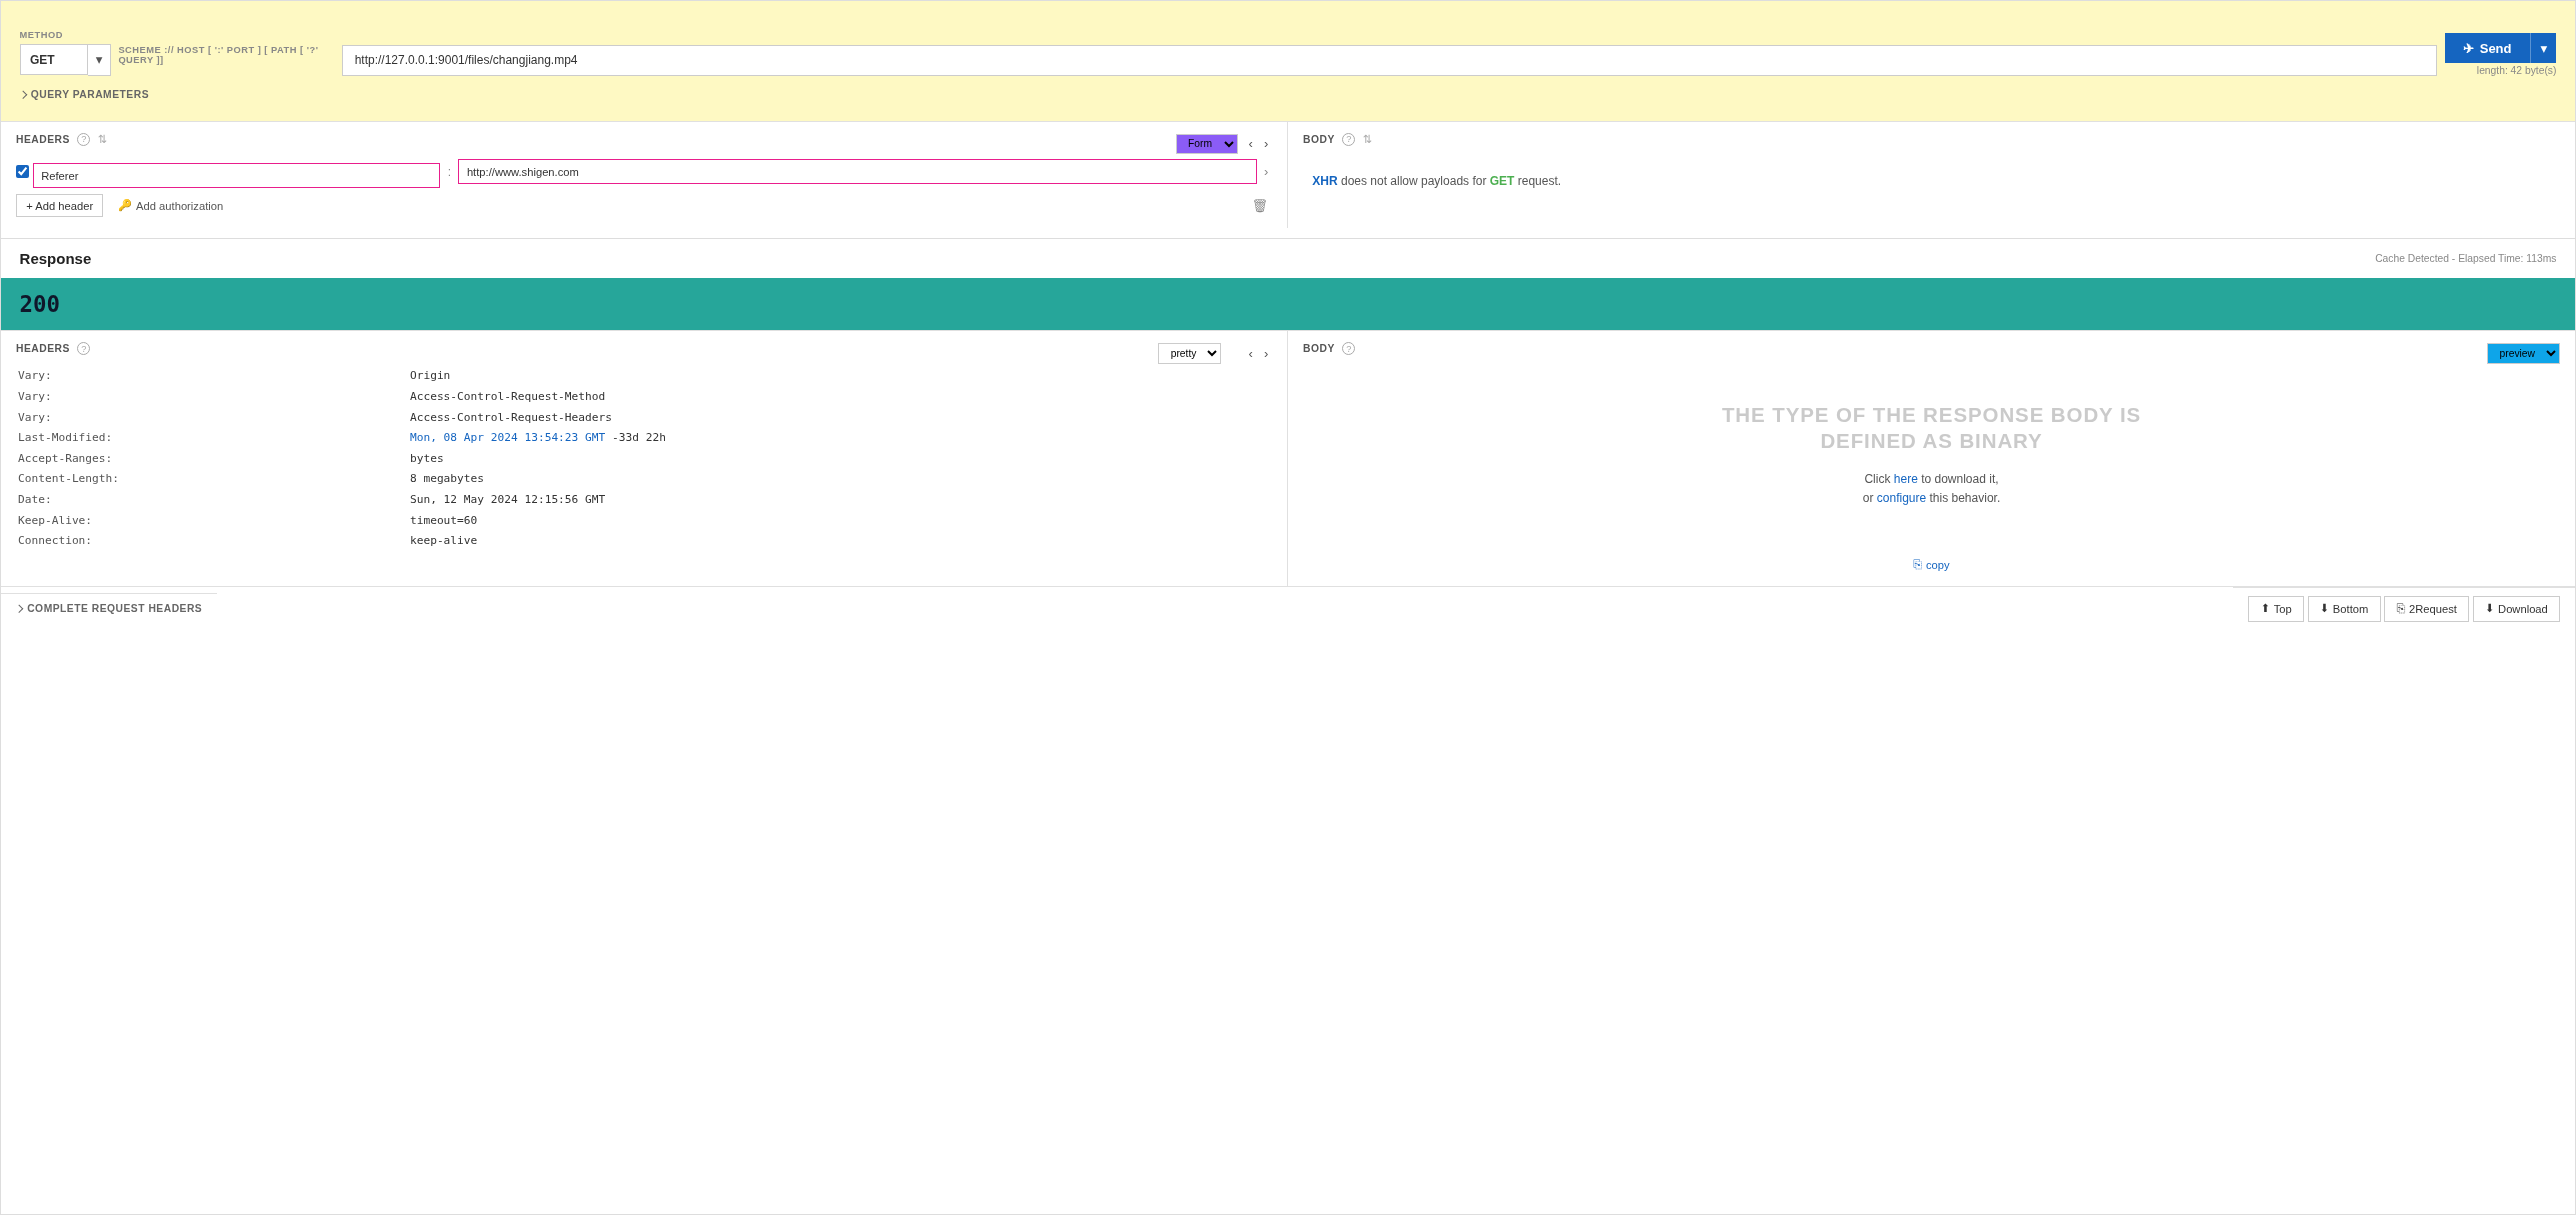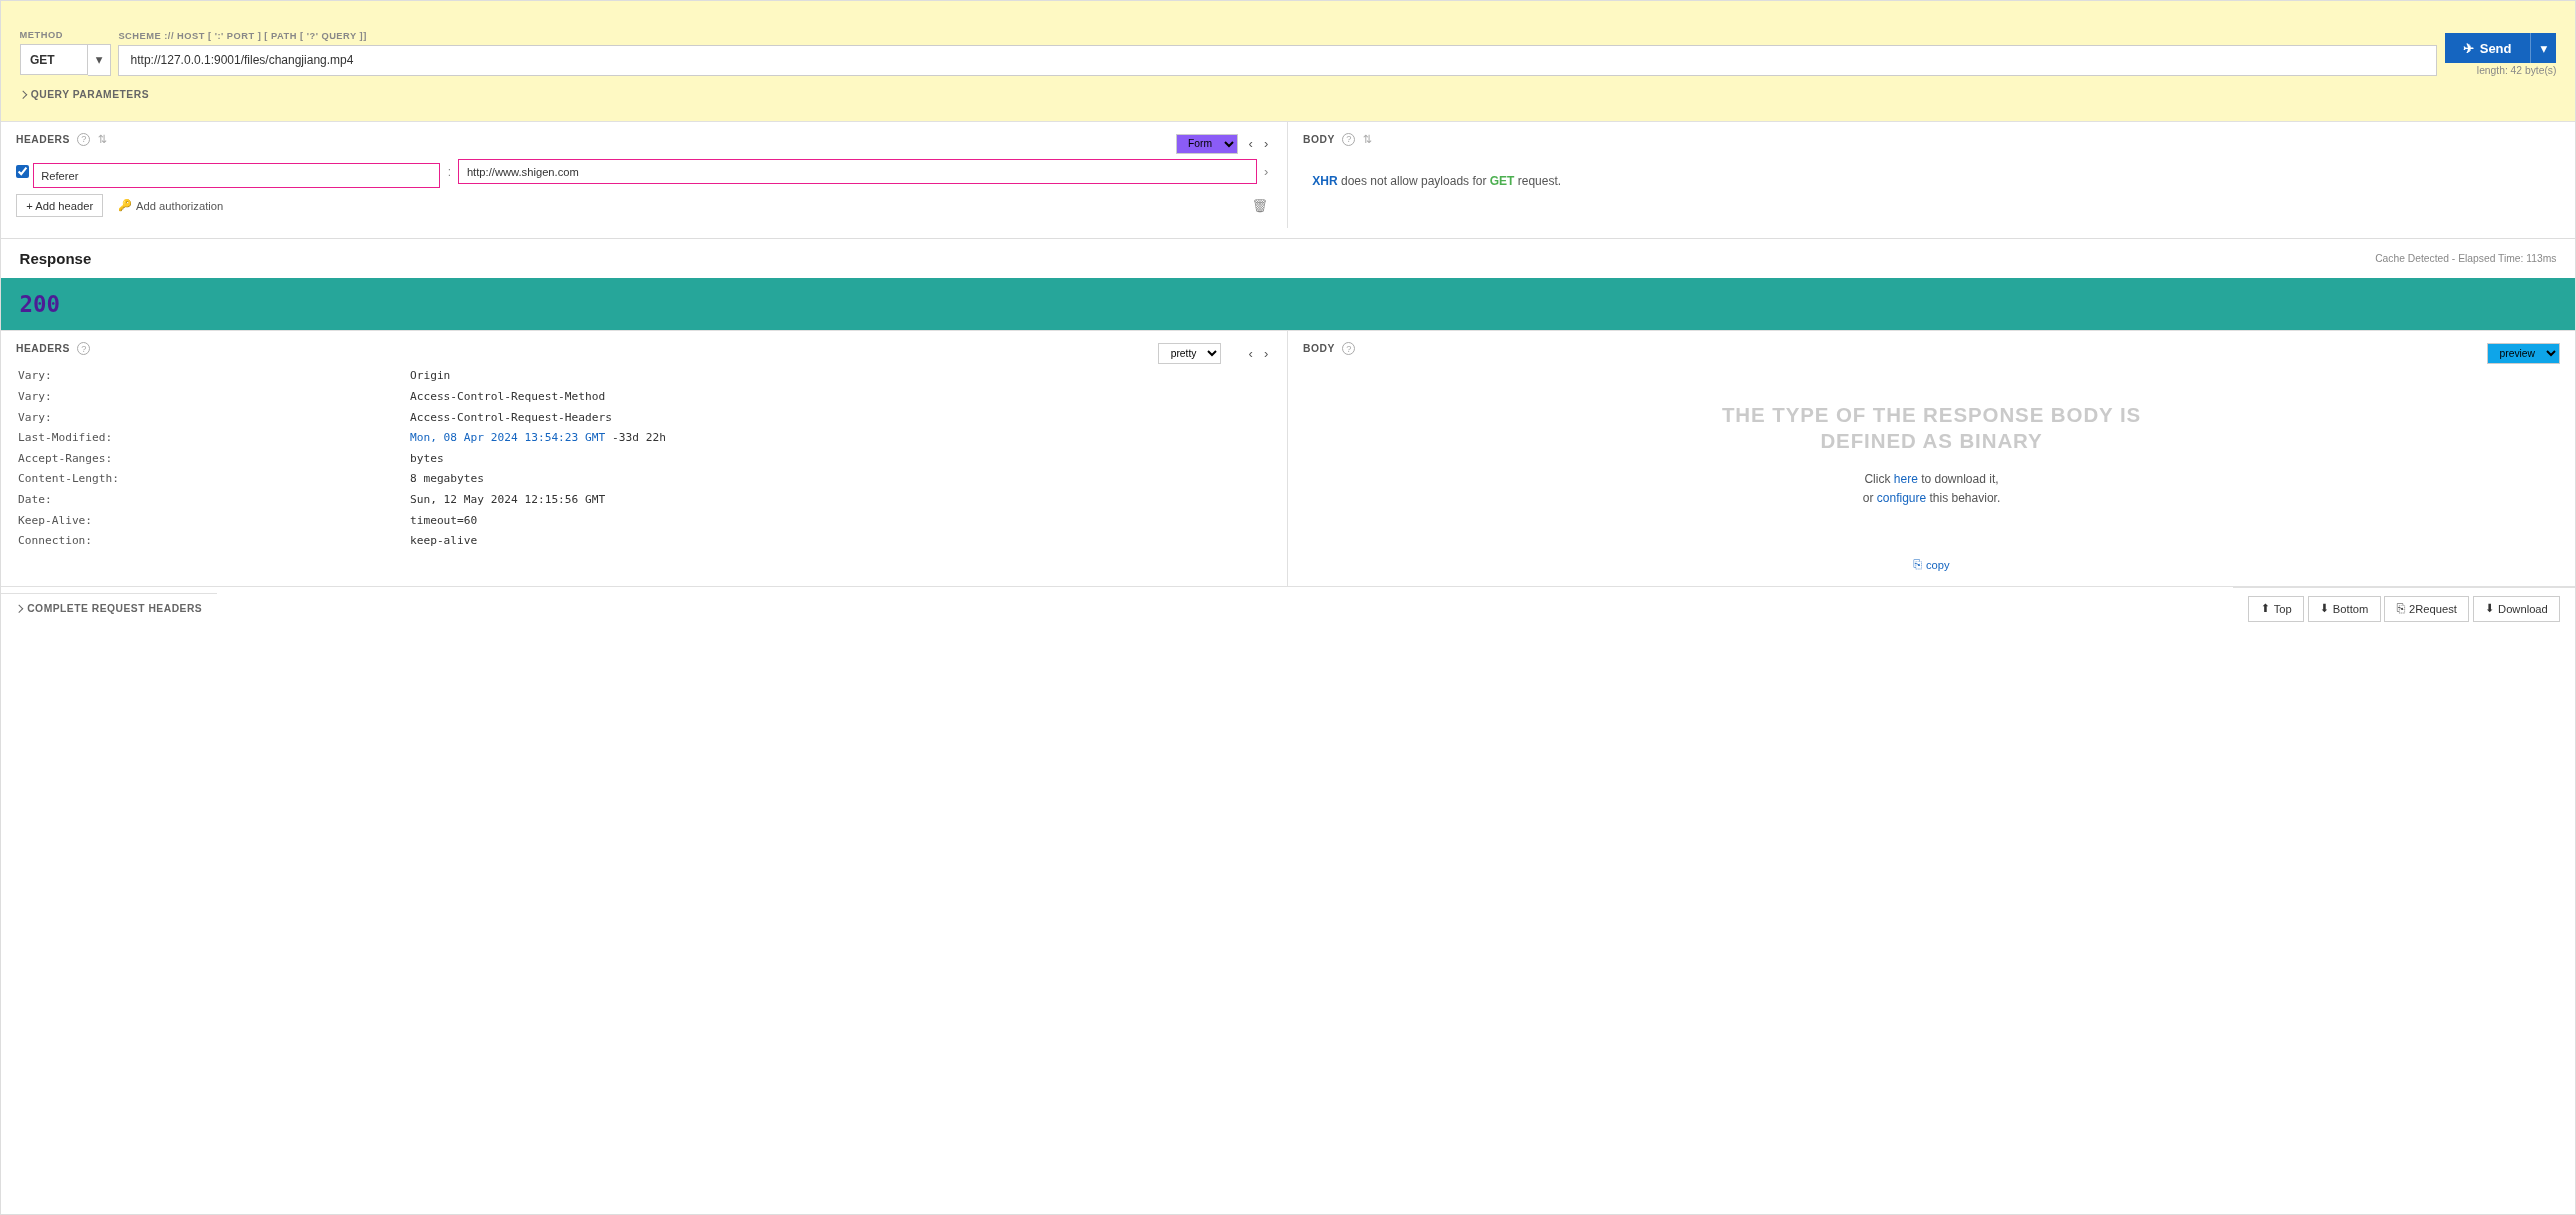--- a/index.html
+++ b/index.html
@@ -6,21 +6,21 @@
     body { font-family: -apple-system, BlinkMacSystemFont, 'Segoe UI', Arial, sans-serif; font-size: 12px; background: #f5f5f5; color: #333; }
     
     .app-container { background: #fff; border: 0.9px solid #ddd; margin: 0; min-height: 100vh; }
     
     
     .request-section { padding: 15px 18.6px; background: #fef9c3; }
     
     .method-label, .url-label { font-size: 9.3px; font-weight: 600; color: #888; text-transform: uppercase; letter-spacing: 0.5px; margin-bottom: 3.7px; }
     
     .method-group { display: flex; flex-direction: column; }
-    .url-group { display: flex; flex-direction: column; flex: 1; }
+    .url-group { display: flex; flex: 1; }
     .send-group { display: flex; flex-direction: column; }
     
     .method-select-wrapper { display: flex; align-items: center; }
     .method-select { border: 0.9px solid #ccc; background: #fff; padding: 7.5px 9.3px; font-size: 12px; font-weight: 600; color: #333; cursor: pointer; appearance: none; outline: none; }
     .method-dropdown-btn { border: 0.9px solid #ccc; border-left: none; background: #fff; padding: 7.5px 7.5px; cursor: pointer; color: #555; }
     
     .url-input { border: 0.9px solid #ccc; padding: 7.5px 11.2px; font-size: 12px; width: 100%; outline: none; color: #333; }
     
     .send-btn-wrapper { display: flex; }
     .send-btn { background: #1565c0; color: #fff; border: none; padding: 7.5px 18.6px; font-size: 13px; font-weight: 600; cursor: pointer; display: flex; align-items: center; gap: 5.6px; }
@@ -58,21 +58,21 @@
     .xhr-notice .xhr-label { color: #1565c0; font-weight: 600; }
     .xhr-notice .get-label { color: #4caf50; font-weight: 600; }
     
     
     .response-section { border-top: 0.9px solid #ddd; background: #fff; margin-top: 9.3px; }
     .response-header-bar { display: flex; align-items: center; justify-content: space-between; padding: 11.2px 18.6px; }
     .response-title { font-size: 15px; font-weight: 700; color: #222; }
     .cache-info { font-size: 10.3px; color: #888; }
     
     .status-bar { background: #26a69a; padding: 13px 18.6px; }
-    .status-code { font-size: 22.4px; font-weight: 700; color: #4c1d95; font-family: monospace; }
+    .status-code { font-size: 22.4px; font-weight: 700; color: #0f172a; font-family: monospace; }
     
     .response-panels { display: flex; border-top: 0.9px solid #e0e0e0; }
     .response-headers-panel { width: 50%; border-right: 0.9px solid #e0e0e0; padding: 11.2px 15px; }
     .response-body-panel { width: 50%; padding: 11.2px 15px; position: relative; }
     
     .pretty-dropdown { border: 0.9px solid #ccc; background: #fff; padding: 2.8px 7.5px; font-size: 10.3px; cursor: pointer; }
     .preview-dropdown { border: 0.9px solid #ccc; background: #0ea5e9; padding: 2.8px 7.5px; font-size: 10.3px; cursor: pointer; margin-left: auto; }
     
     .headers-table { width: 100%; font-family: monospace; font-size: 11.2px; }
     .headers-table tr td { padding: 2.8px 0; vertical-align: top; }

